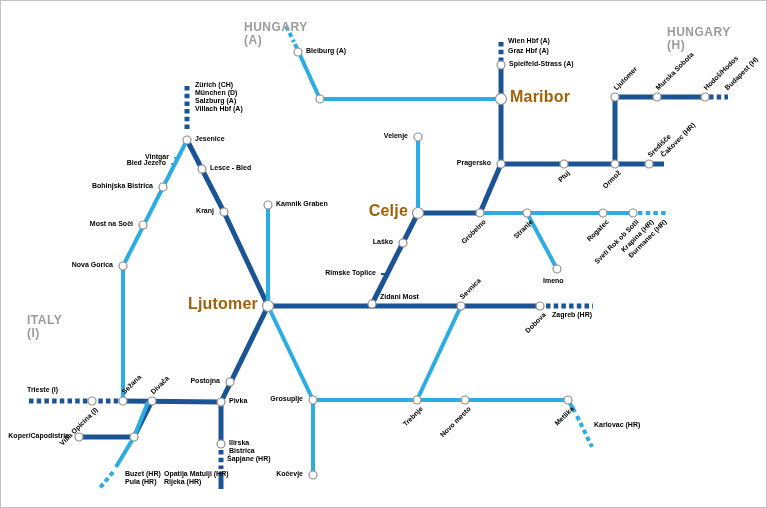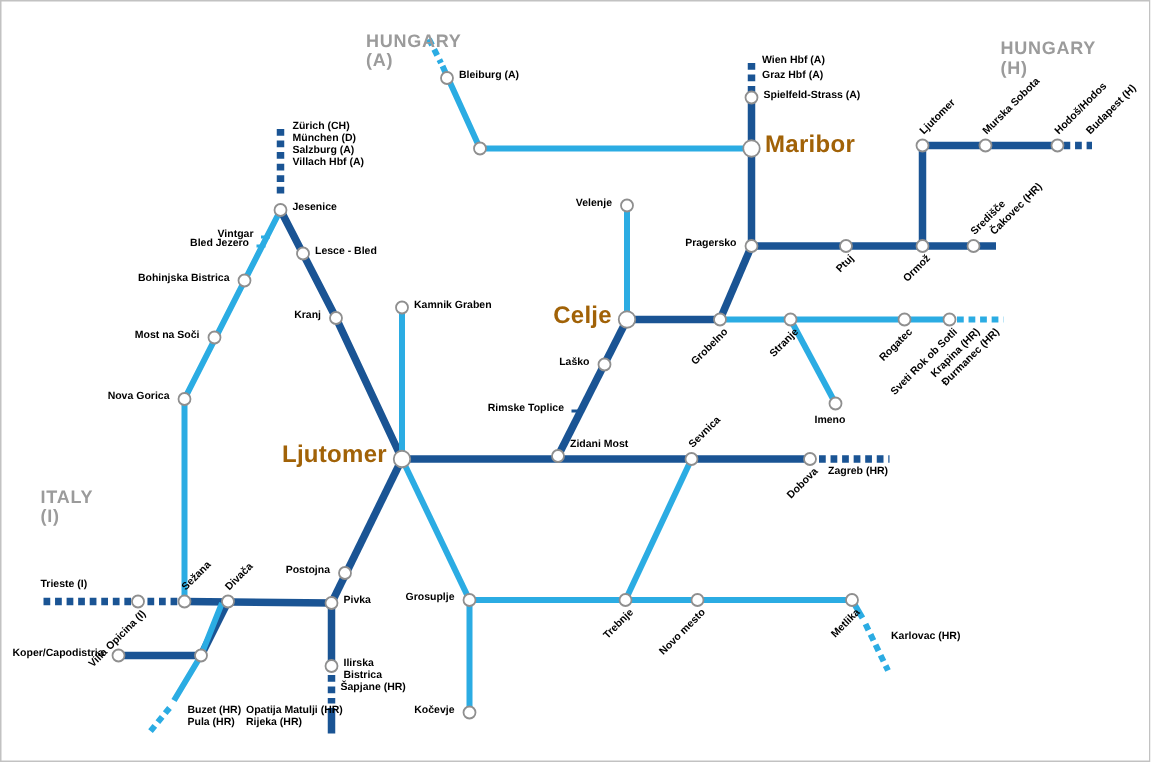--- a/index.html
+++ b/index.html
@@ -161,16 +161,16 @@
       <div class="lbl rot-a" style="left: 154px; top: 387px;">Divača</div>
       <div class="lbl alignr" style="right: 697px; top: 431px;">Koper/Capodistria</div>
       <div class="lbl" style="left: 124px; top: 469px;">Buzet (HR)
 Pula (HR)</div>
       <div class="lbl" style="left: 163px; top: 469px;">Opatija Matulji (HR)
 Rijeka (HR)</div>
       <div class="lbl country" style="left: 243px; top: 20px;">HUNGARY
 (A)</div>
       <div class="lbl country" style="left: 666px; top: 25px;">HUNGARY
 (H)</div>
-      <div class="lbl country" style="left: 26px; top: 324px;">ITALY
+      <div class="lbl country" style="left: 26px; top: 313px;">ITALY
 (I)</div>
     </div>
 </div>
 
 </body></html>

